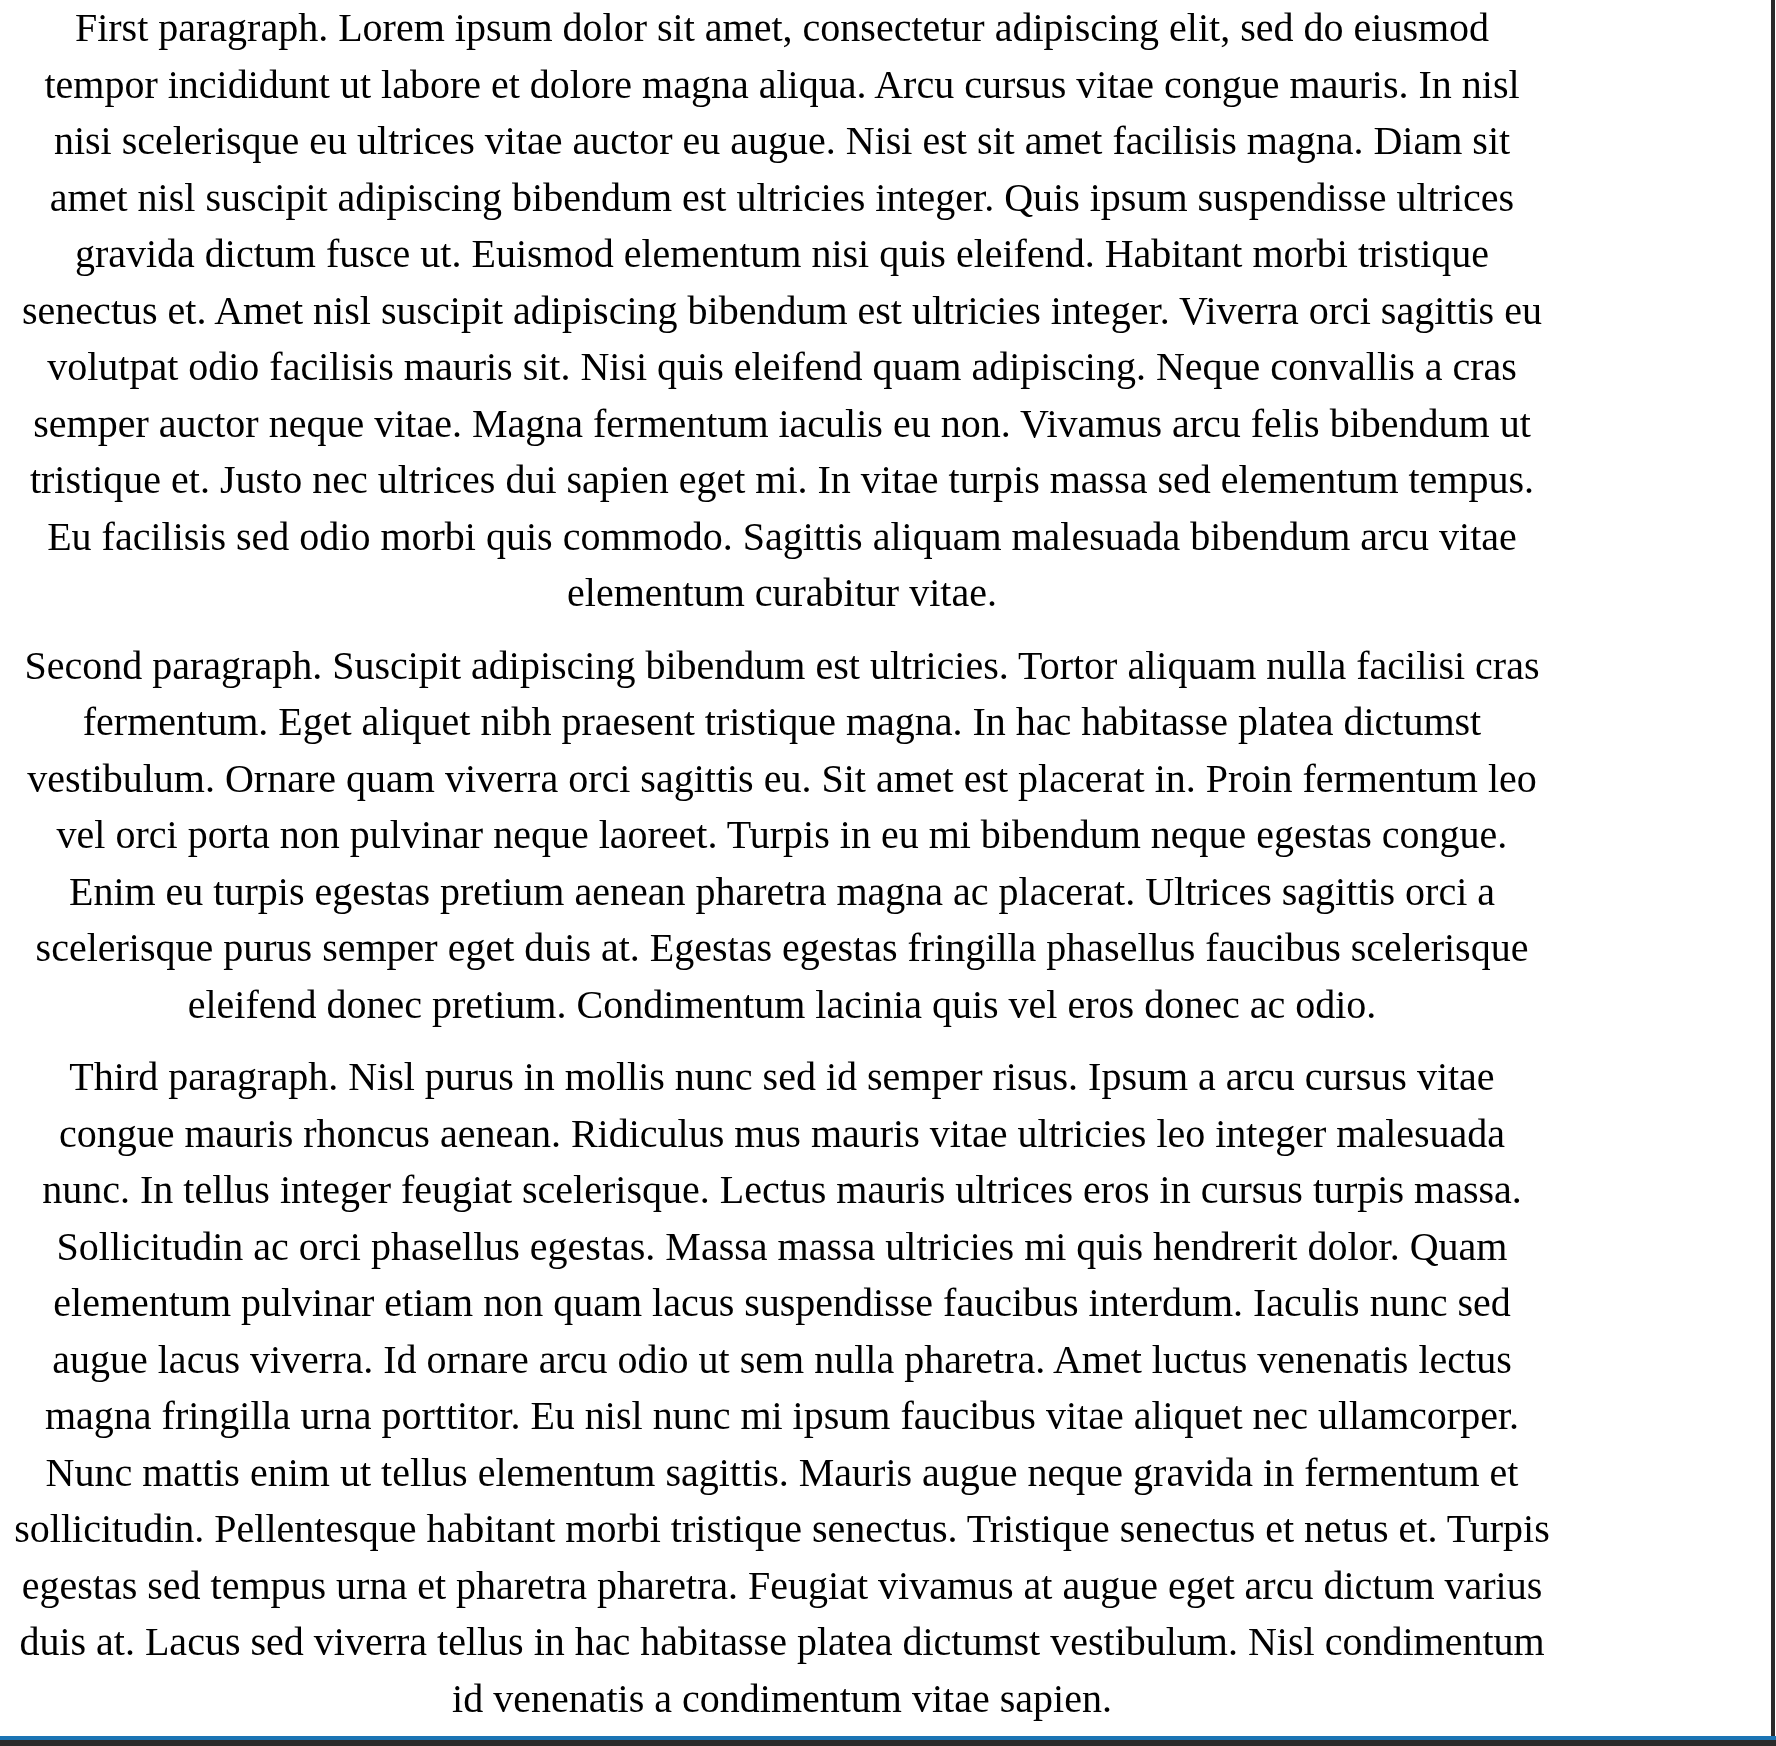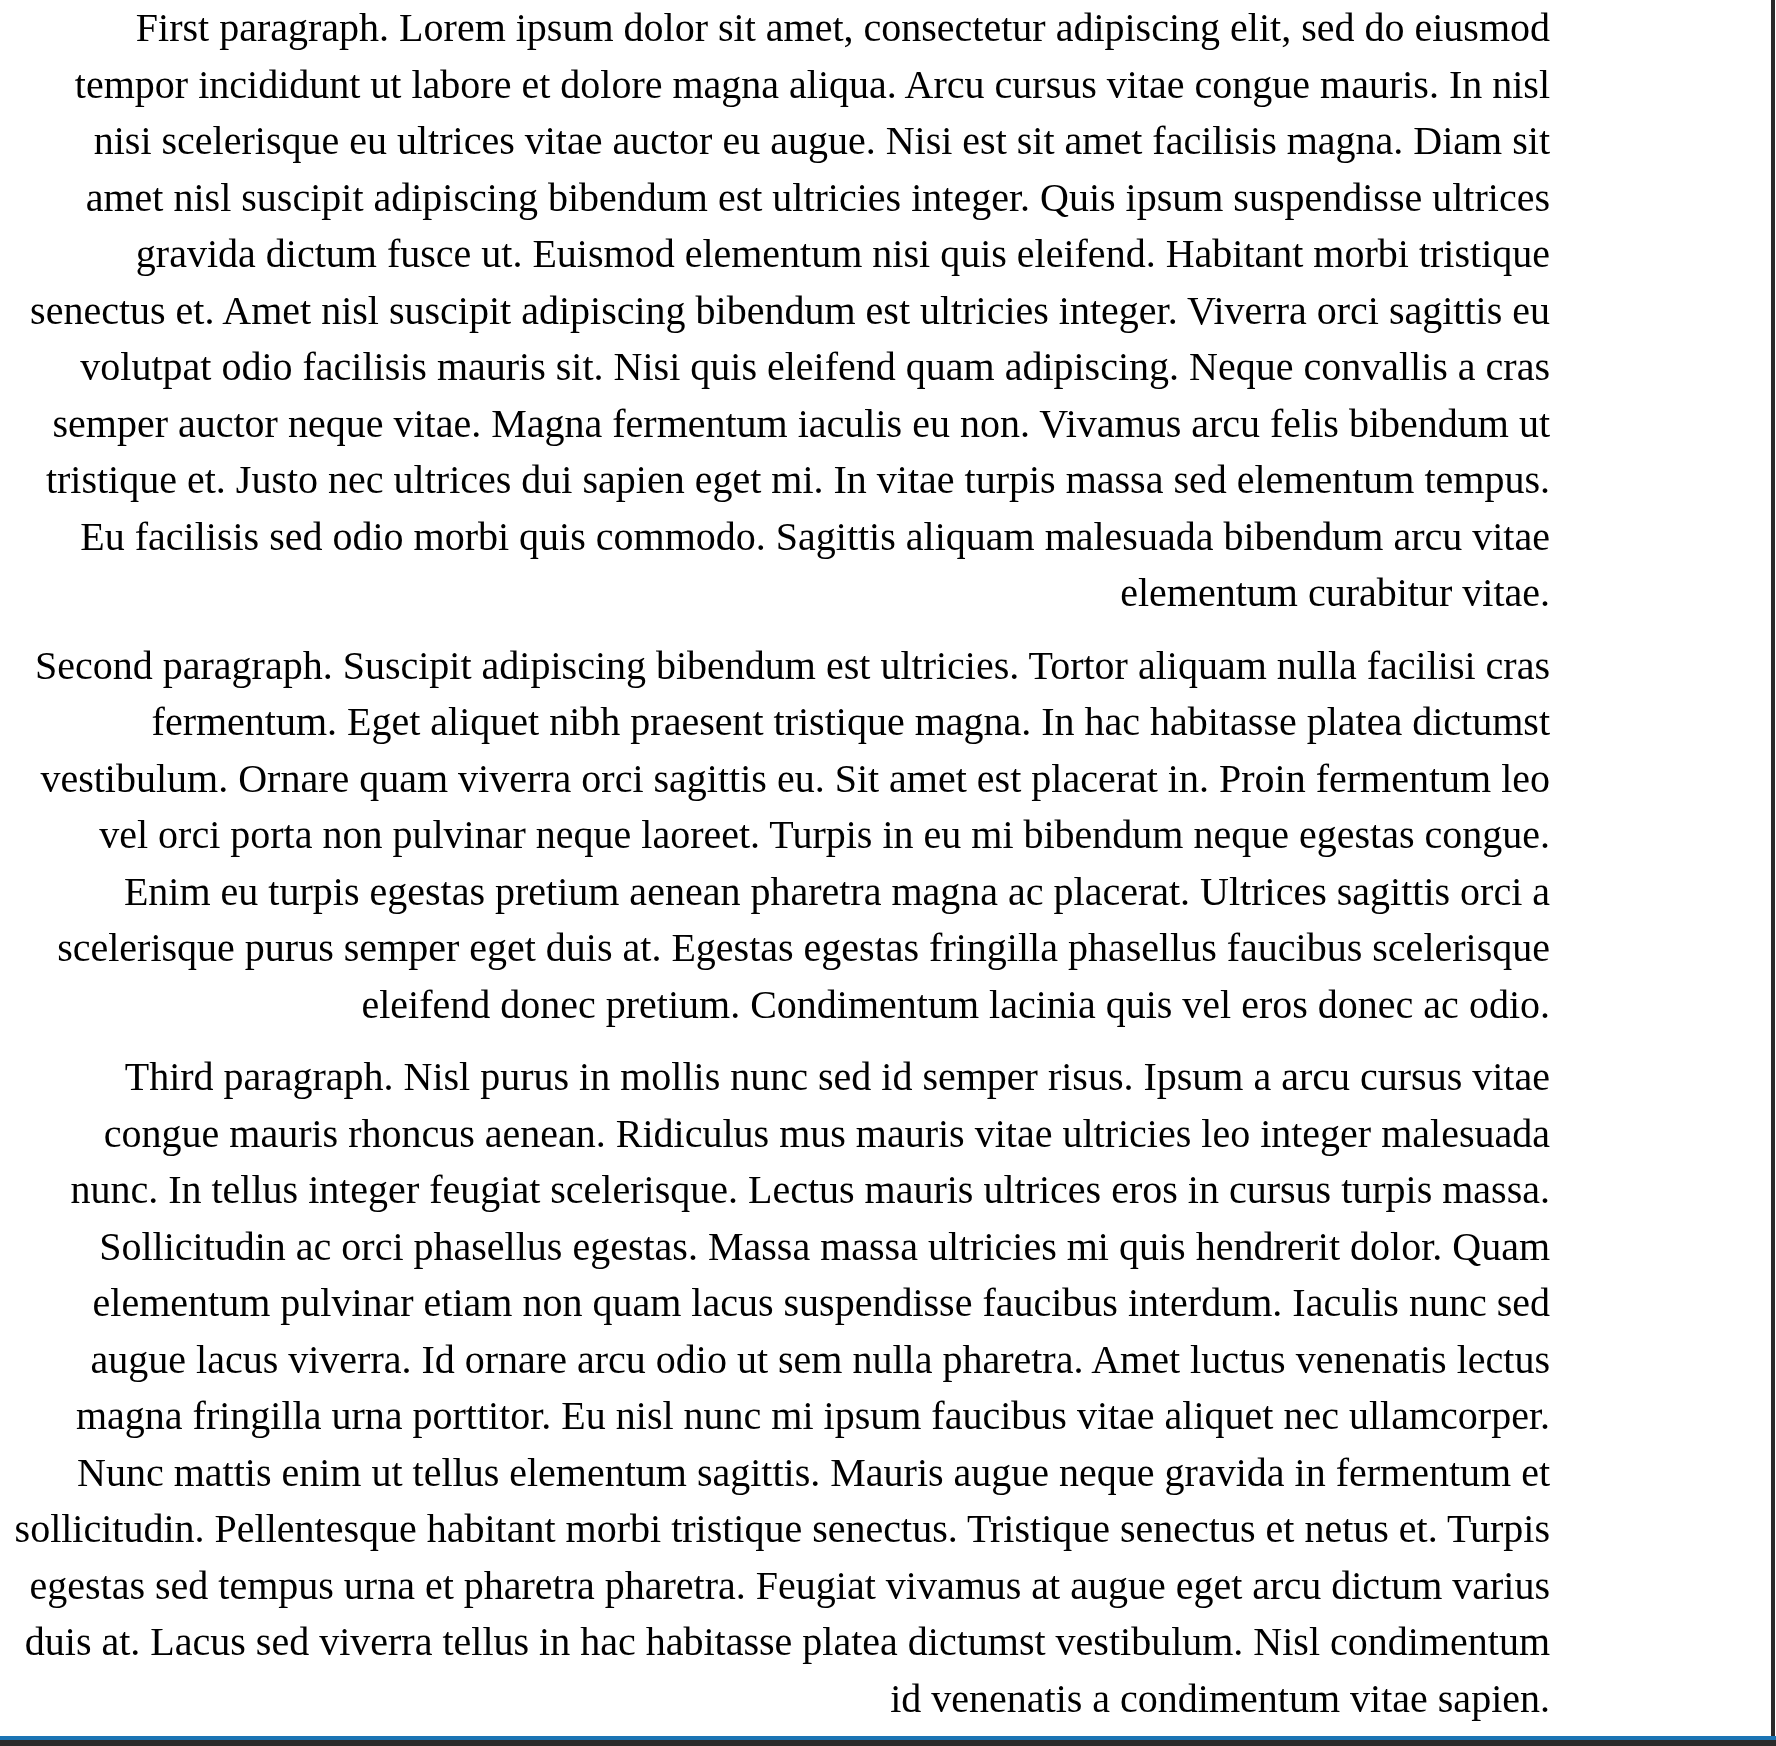--- a/index.html
+++ b/index.html
@@ -19,21 +19,21 @@
   .content {
     box-sizing: content-box;
     padding: 0 0 0 14px;
     width: 1552px;
     font-size: 40px;
     line-height: 56.5px;
     letter-spacing: 0;
   }
   .content p {
     margin: 0 16px 16px 0;
-    text-align: right;
+    text-align: center;
   }
   .right-border {
     position: absolute;
     top: 0;
     right: 1px;
     width: 4px;
     height: 100%;
     background: var(--border-dark, #2a2a2a);
   }
   .bottom-divider {

